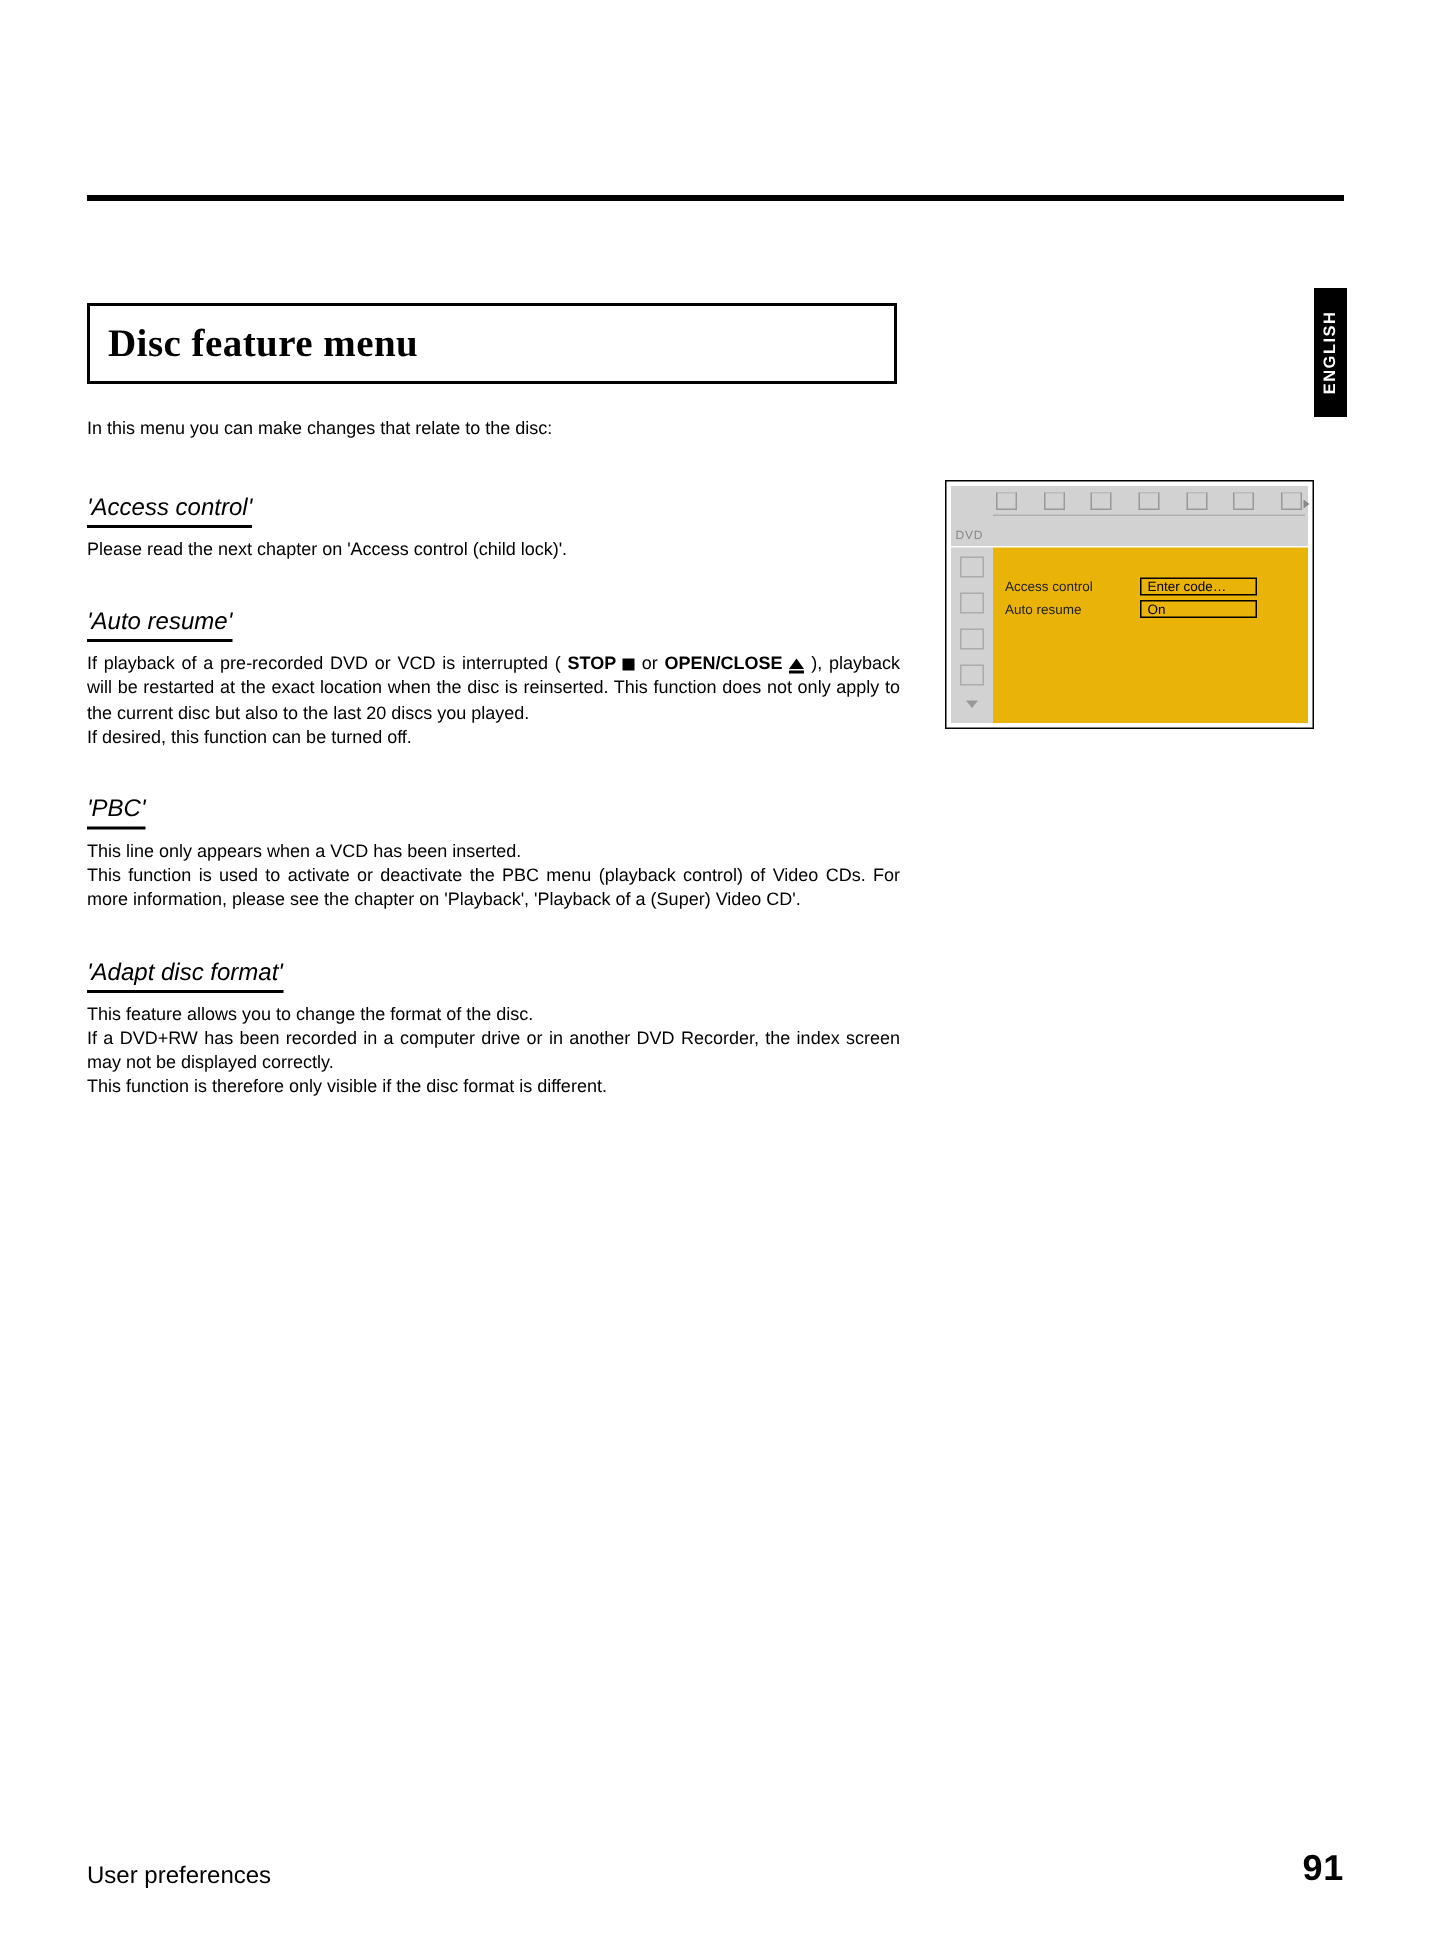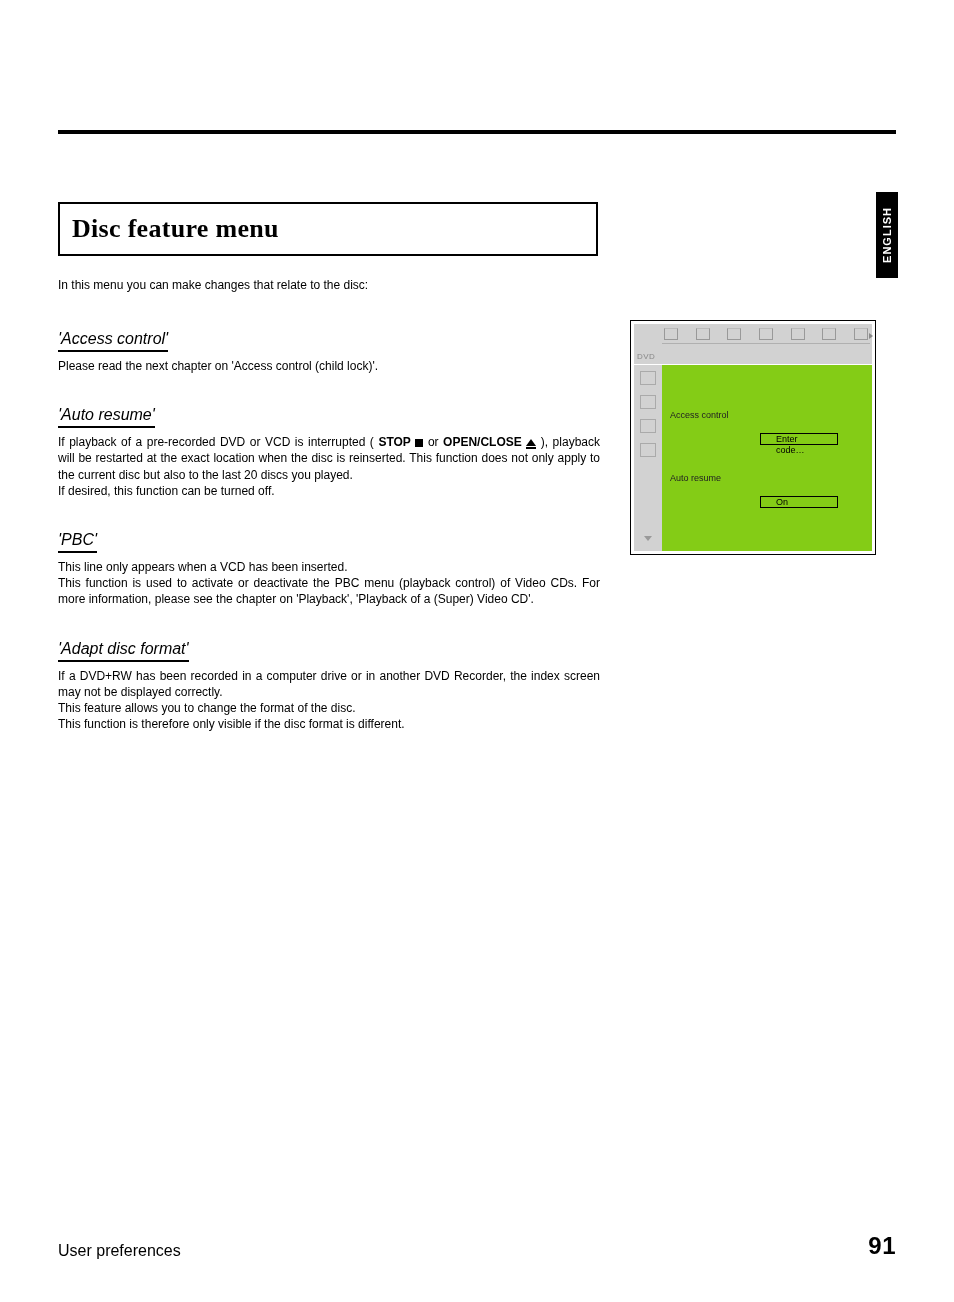--- a/index.html
+++ b/index.html
@@ -26,24 +26,24 @@
   .osd-top-icons .ic { width:14px; height:12px; border:1px solid #999; border-top:1px solid #bbb; position:relative; }
   .osd-dvd { position:absolute; left:3px; bottom:3px; color:#888; font-size:8px; letter-spacing:0.5px; }
   .osd-top-rule { position:absolute; left:28px; right:2px; top:19px; height:1px; background:#b0b0b0; }
   .osd-arrow { position:absolute; right:-1px; top:9px; width:0;height:0;border-top:3px solid transparent;border-bottom:3px solid transparent;border-left:4px solid #888; }
 
   .osd-main { display:flex; margin:1px; }
   .osd-side { width:28px; background:#d2d2d2; padding:6px 0; display:flex; flex-direction:column; align-items:center; gap:10px; }
   .side-ic { width:16px; height:14px; border:1px solid #aaa; position:relative; }
   .side-arrow { width:0;height:0;border-left:4px solid transparent;border-right:4px solid transparent;border-top:5px solid #999; margin-top:auto; margin-bottom:4px; }
 
-  .osd-content { flex:1; background:#84cc16; padding:20px 8px 40px 8px; }
+  .osd-content { flex:1; background:#eab308; padding:20px 8px 40px 8px; }
   .osd-row { display:flex; align-items:center; gap:10px; margin-bottom:3px; }
   .osd-label { font-size:9px; color:#222; min-width:80px; }
-  .osd-field { border:1px solid #000; font-size:9px; padding:0 15px; width:78px; height:12px; line-height:11px;margin-top:48px; }
+  .osd-field { border:1px solid #000; font-size:9px; padding:0 4px; width:78px; height:12px; line-height:11px; }
   .osd-field.noleft { }
 
   .stop-sq { display:inline-block; width:8px; height:8px; background:#000; vertical-align:-1px; }
   .eject { display:inline-block; width:0; height:0; border-left:5px solid transparent; border-right:5px solid transparent; border-bottom:7px solid #000; position:relative; vertical-align:0px; }
   .eject::after { content:""; position:absolute; left:-5px; top:8px; width:10px; height:1.5px; background:#000; }
 </style>
 </head>
 <body>
 
 <div class="page">
@@ -118,22 +118,22 @@
 
     <div class="section">
       <div class="subhead">'PBC'</div>
       <p class="body">This line only appears when a VCD has been inserted.</p>
       <p class="body">This function is used to activate or deactivate the PBC menu (playback control) of Video CDs. For more information, please see the chapter on 'Playback', 'Playback of a (Super) Video CD'.</p>
     </div>
 
 
     <div class="section">
       <div class="subhead">'Adapt disc format'</div>
+      <p class="body">This feature allows you to change the format of the disc.</p>
       <p class="body">If a DVD+RW has been recorded in a computer drive or in another DVD Recorder, the index screen may not be displayed correctly.</p>
-      <p class="body">This feature allows you to change the format of the disc.</p>
       <p class="body">This function is therefore only visible if the disc format is different.</p>
     </div>
 
   </div>
 
   <div class="footer-left">User preferences</div>
   <div class="footer-right">91</div>
 </div>
 
 </body></html>

